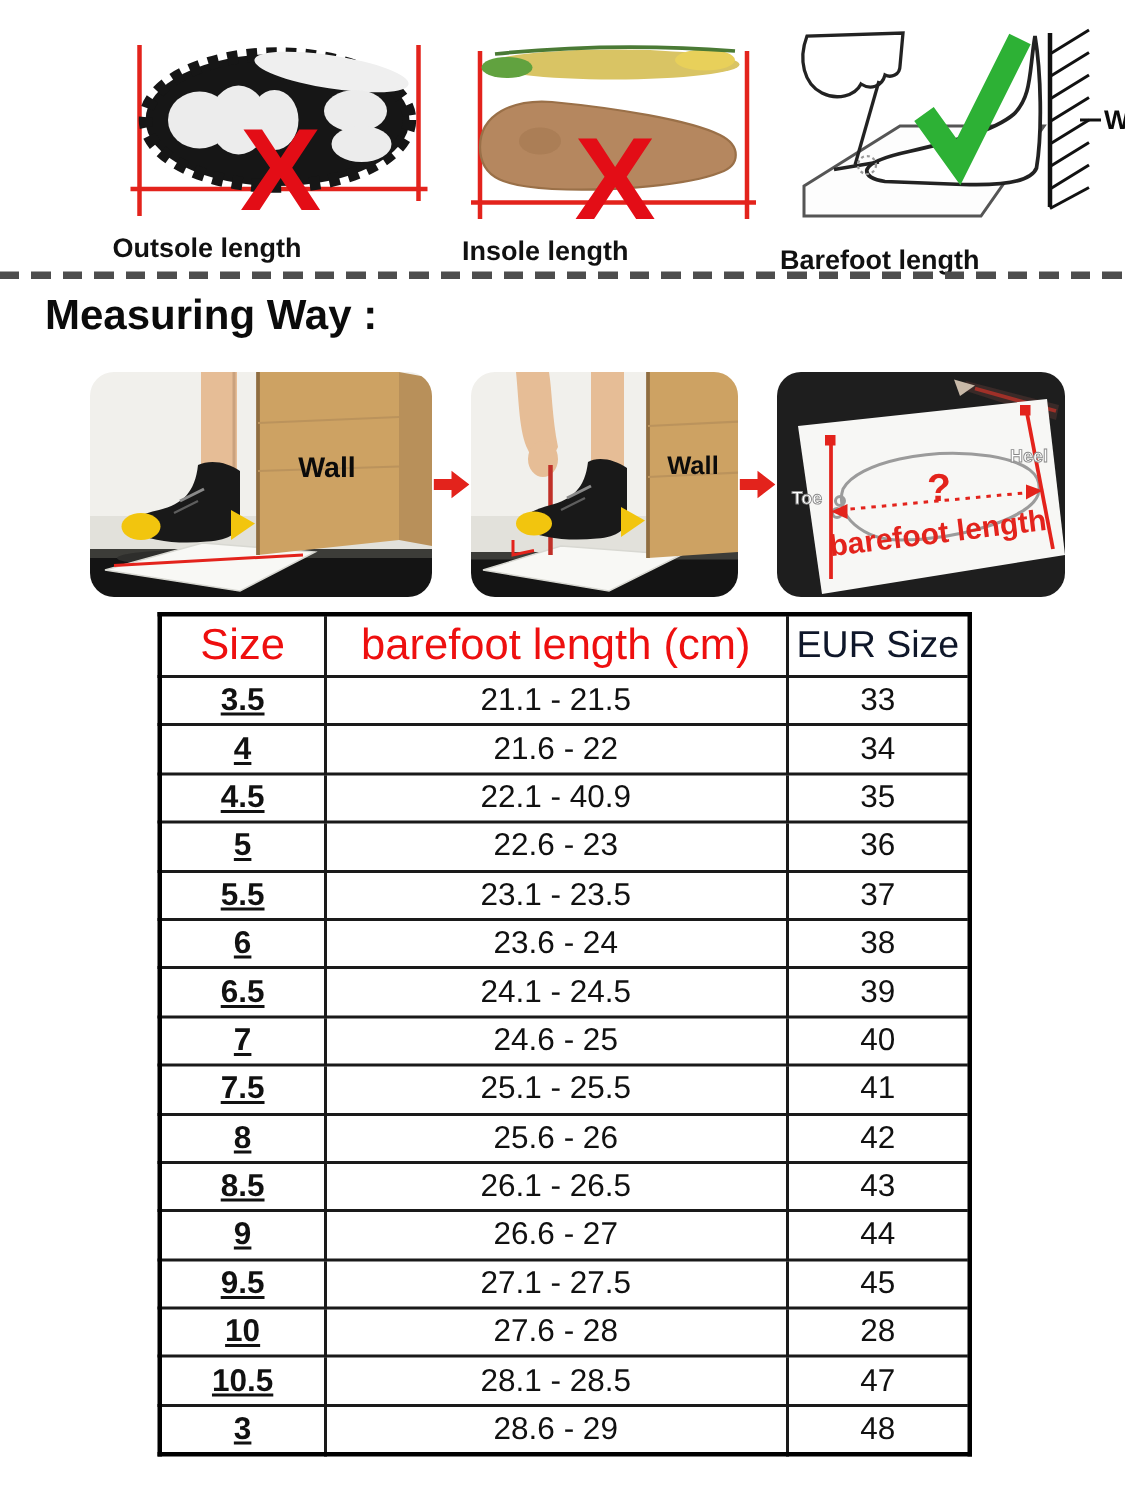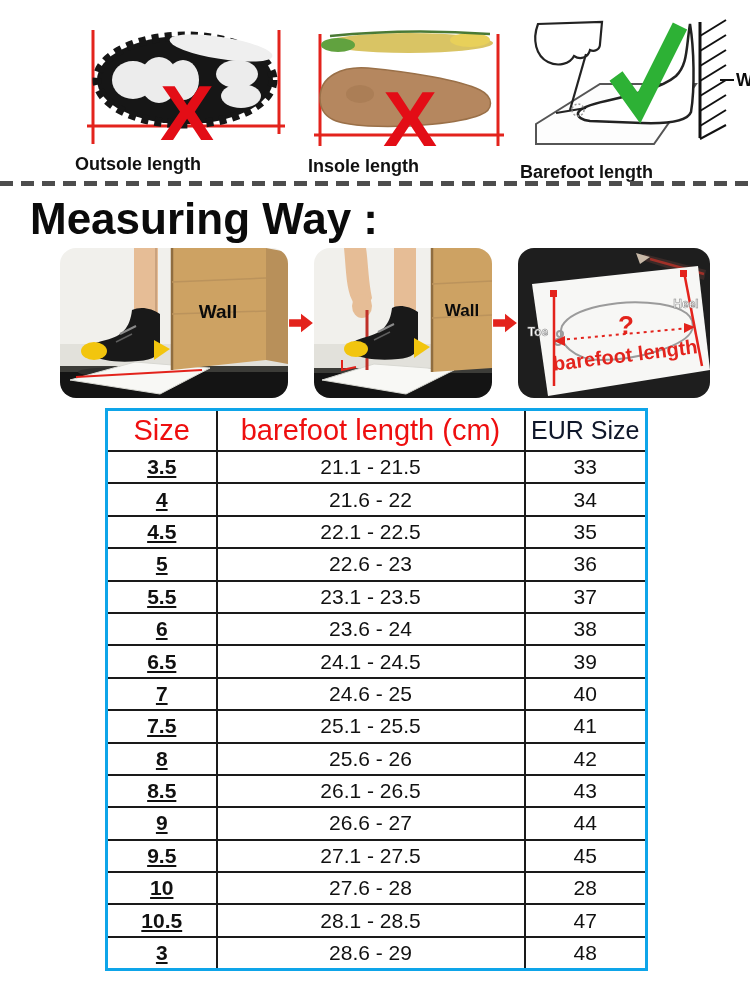--- a/index.html
+++ b/index.html
@@ -17,29 +17,29 @@
   .big-x{position:absolute;color:#e30d16;font-weight:bold;font-size:78px;line-height:0.92;
          transform:scaleX(1.04);letter-spacing:0;}
   .x-outsole{left:86px;top:56px;}
   .x-insole{left:76px;top:62px;}
 
   
   .divider{position:absolute;left:0;top:181px;width:750px;height:5px;
            background:repeating-linear-gradient(90deg,#4d4d4d 0 13px,transparent 13px 21px);}
 
   
-  .mw-heading{position:absolute;left:30px;top:194px;margin:0;font-size:44px;font-weight:bold;color:#0b0b0b;}
+  .mw-heading{position:absolute;left:30px;top:194px;margin:0;font-size:28px;font-weight:bold;color:#0b0b0b;}
   .photos{position:absolute;left:60px;top:248px;width:650px;height:150px;display:flex;align-items:center;}
   .photo{height:150px;border-radius:16px;overflow:hidden;flex:none;}
   .photo svg{display:block;}
   .arrow{flex:none;width:26px;display:flex;justify-content:center;}
 
   
   .size-table{position:absolute;left:105px;top:408px;width:540px;border-collapse:collapse;
-              table-layout:fixed;border:3px solid #0ea5e9;}
+              table-layout:fixed;border:3px solid #000000;}
   .size-table th,.size-table td{border:2px solid #1a1a1a;text-align:center;padding:0;
               vertical-align:middle;background:#fff;}
   .size-table th{height:39px;font-weight:normal;}
   .h-red{color:#ee0f0f;font-size:29px;}
   .h-blk{color:#0f172a;font-size:25px;}
   .size-table td{height:30.4px;font-size:21px;}
   td.c1{font-weight:bold;text-decoration:underline;}
   td.c2,td.c3{font-weight:normal;border-radius:10px;}
 </style>
 </head>
@@ -250,21 +250,21 @@
           <td class="c2">21.1 - 21.5</td>
           <td class="c3">33</td>
         </tr>
       <tr>
           <td class="c1">4</td>
           <td class="c2">21.6 - 22</td>
           <td class="c3">34</td>
         </tr>
       <tr>
           <td class="c1">4.5</td>
-          <td class="c2">22.1 - 22.5</td>
+          <td class="c2">22.1 - 40.9</td>
           <td class="c3">35</td>
         </tr>
       <tr>
           <td class="c1">5</td>
           <td class="c2">22.6 - 23</td>
           <td class="c3">36</td>
         </tr>
       <tr>
           <td class="c1">5.5</td>
           <td class="c2">23.1 - 23.5</td>

